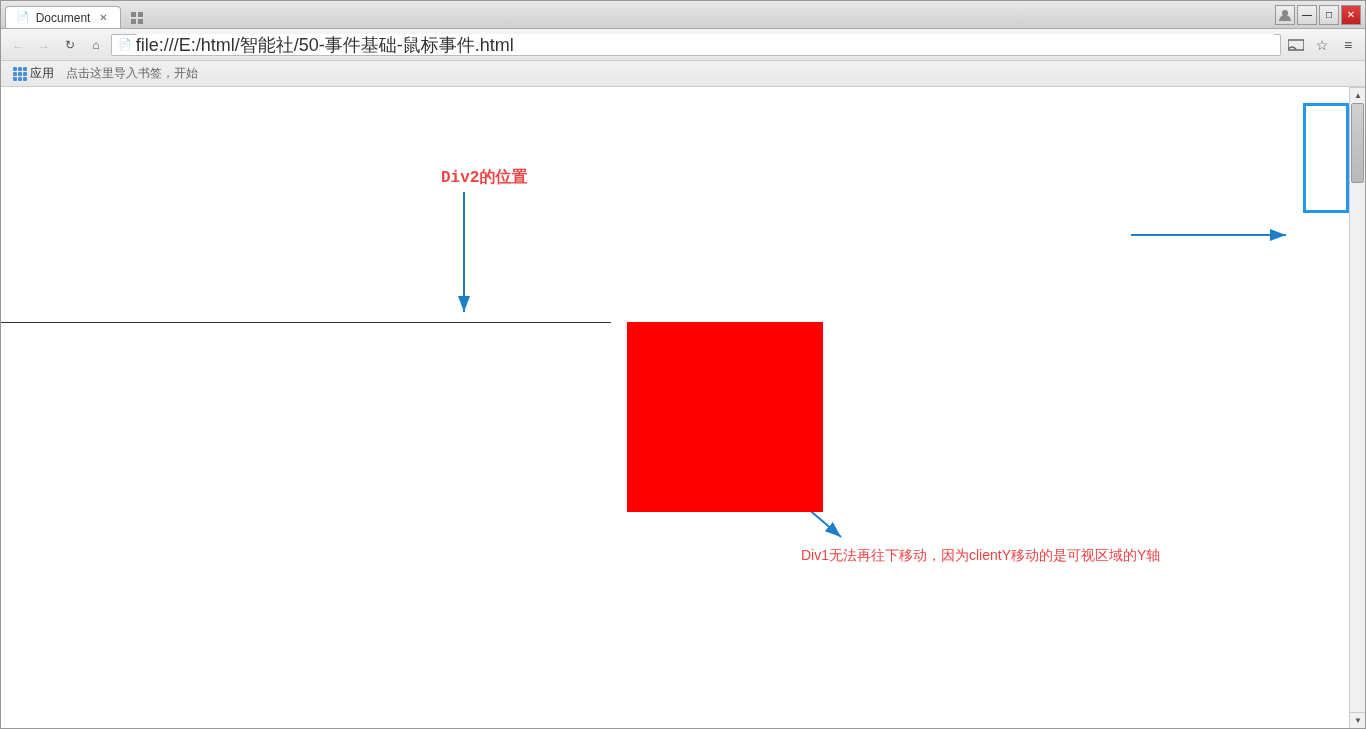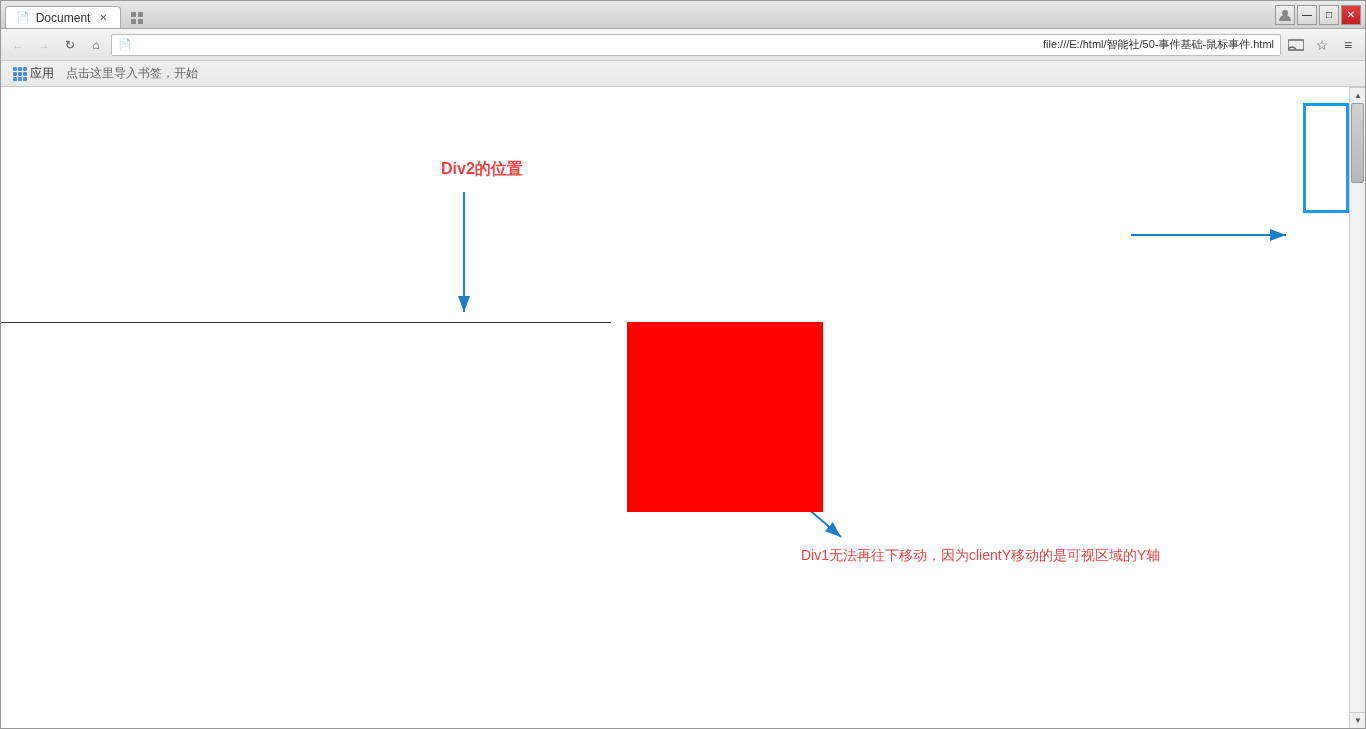--- a/index.html
+++ b/index.html
@@ -114,23 +114,22 @@
       padding: 0 6px;
       font-size: 12px;
       background: #fff;
       display: flex;
       align-items: center;
     }
     .address-bar-input {
       border: none;
       outline: none;
       width: 100%;
-      font-size: 11px;
+      font-size: 18px;
       color: #333;
-      text-align: right;
     }
     .toolbar-right {
       display: flex;
       gap: 4px;
       align-items: center;
     }
     .icon-btn {
       width: 22px;
       height: 22px;
       display: flex;
@@ -228,24 +227,25 @@
       width: 46px;
       height: 110px;
       border: 3px solid #2196F3;
       background: #fff;
     }
 
     
     .div2-label {
       position: absolute;
       left: 440px;
-      top: 72px;
+      top: 80px;
       color: #e44;
       font-size: 16px;
       font-weight: bold;
+      font-family: Liberation Mono, monospace;
     }
 
     
     .h-line {
       position: absolute;
       left: 0;
       top: 235px;
       width: 610px;
       height: 1px;
       background: #333;

